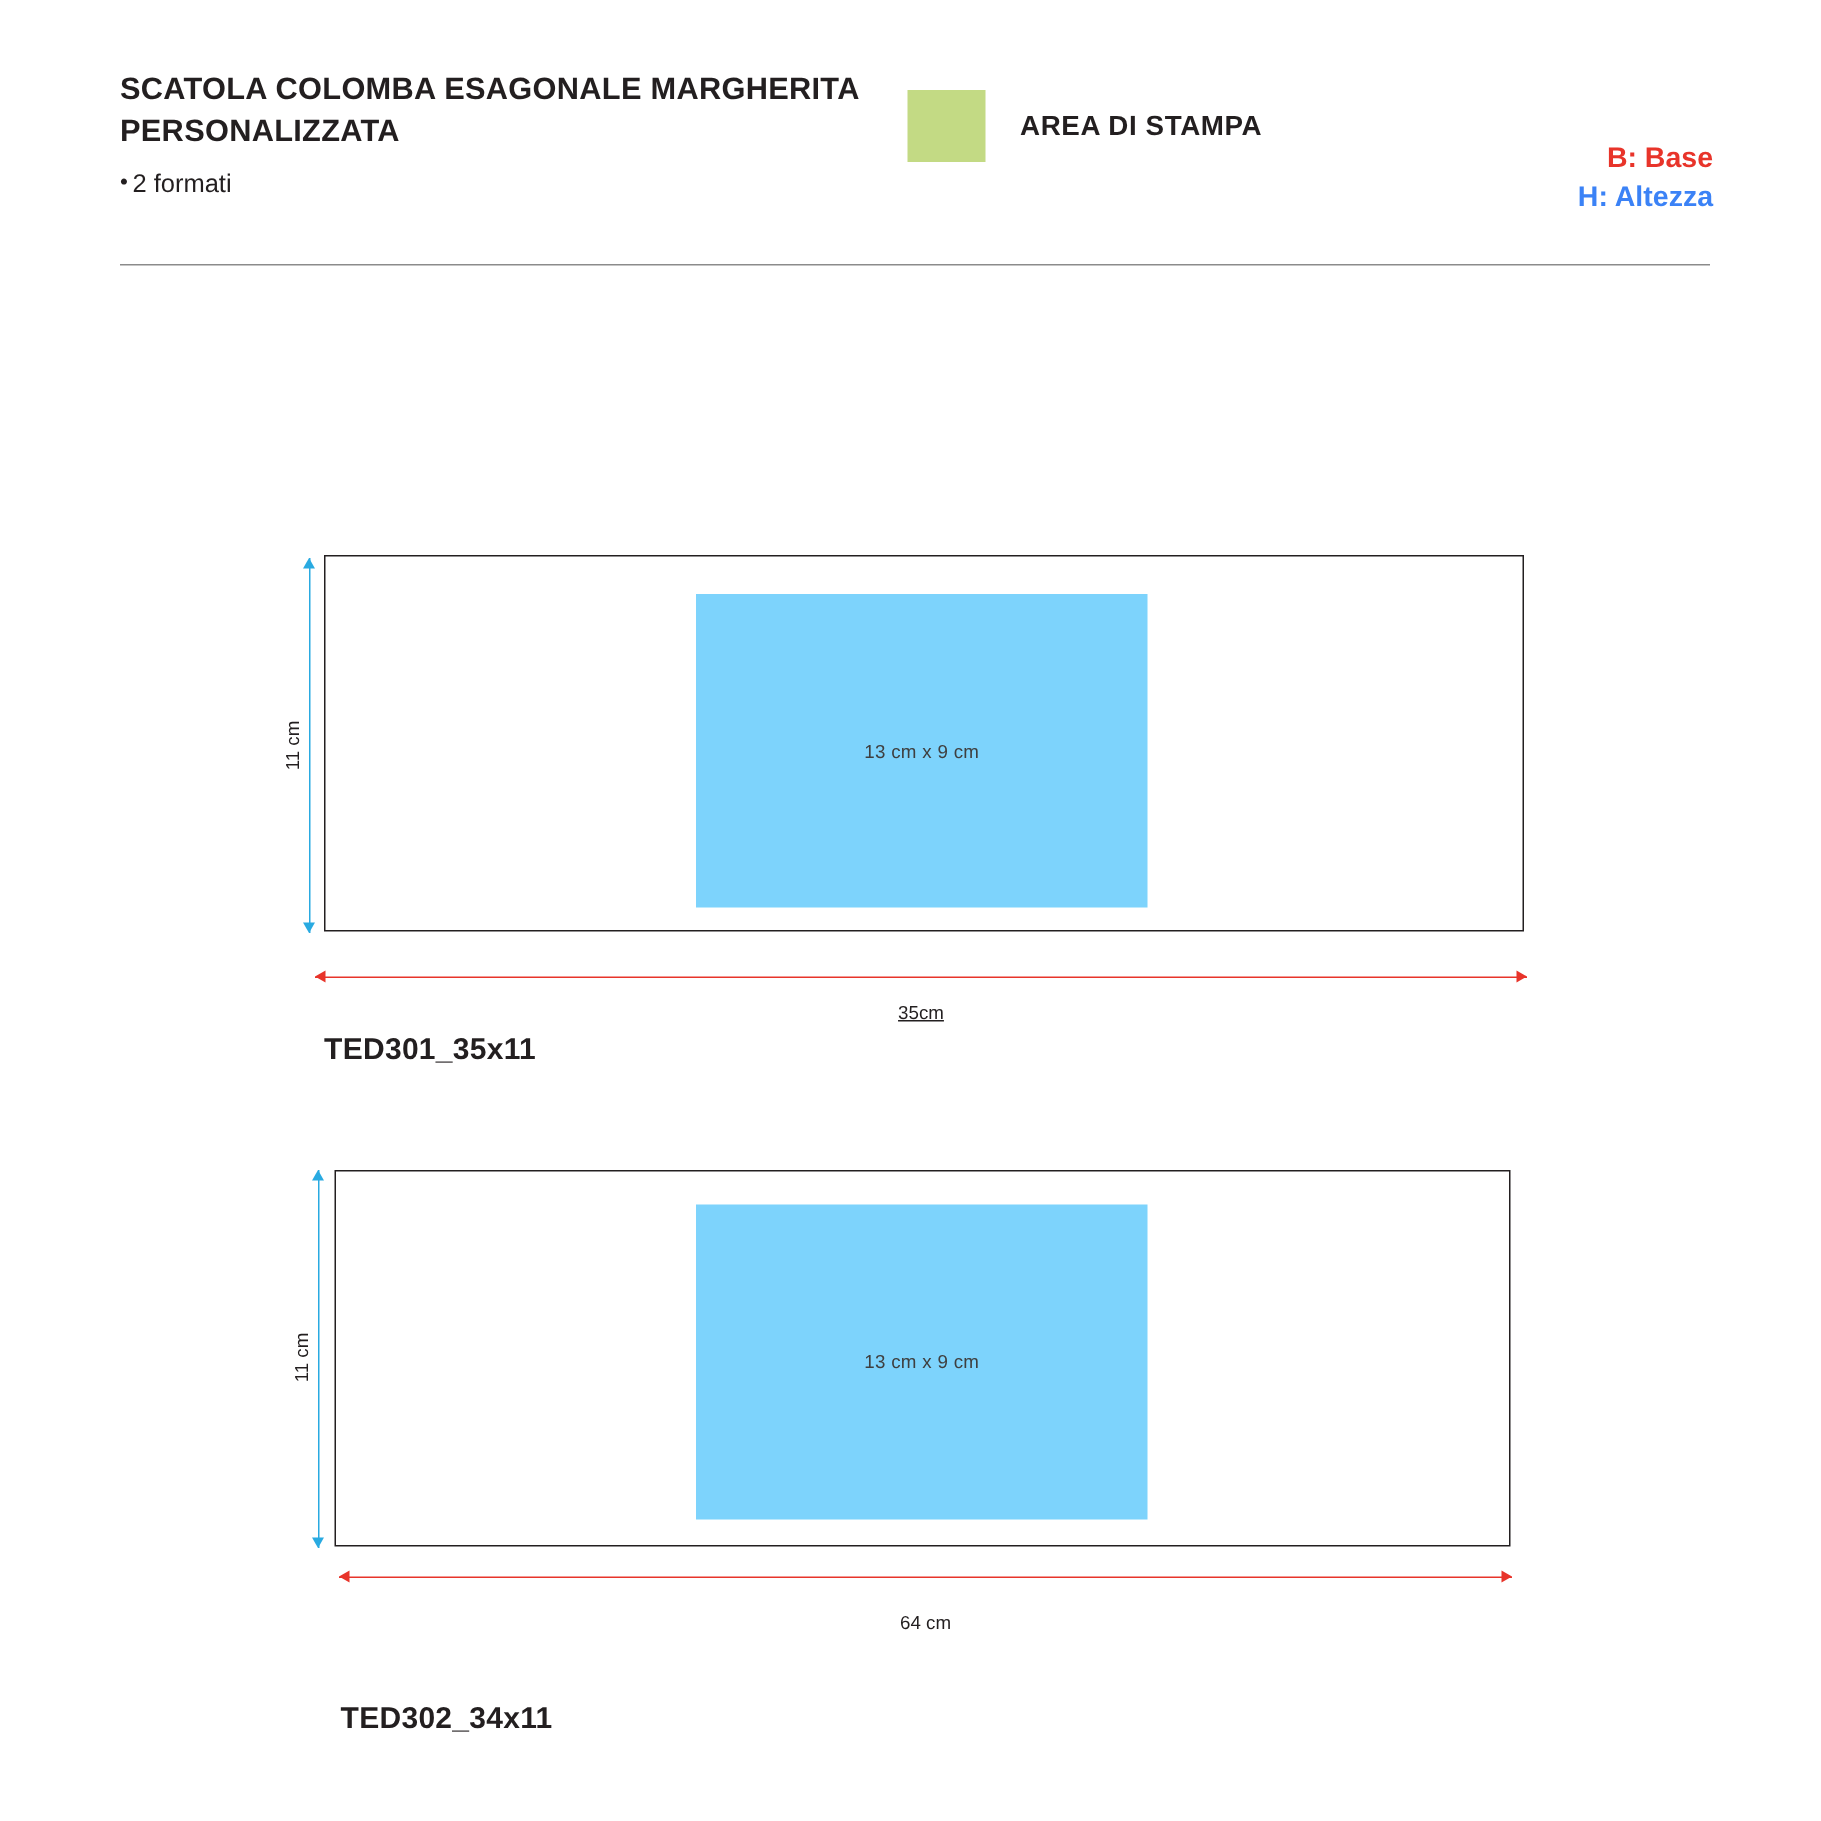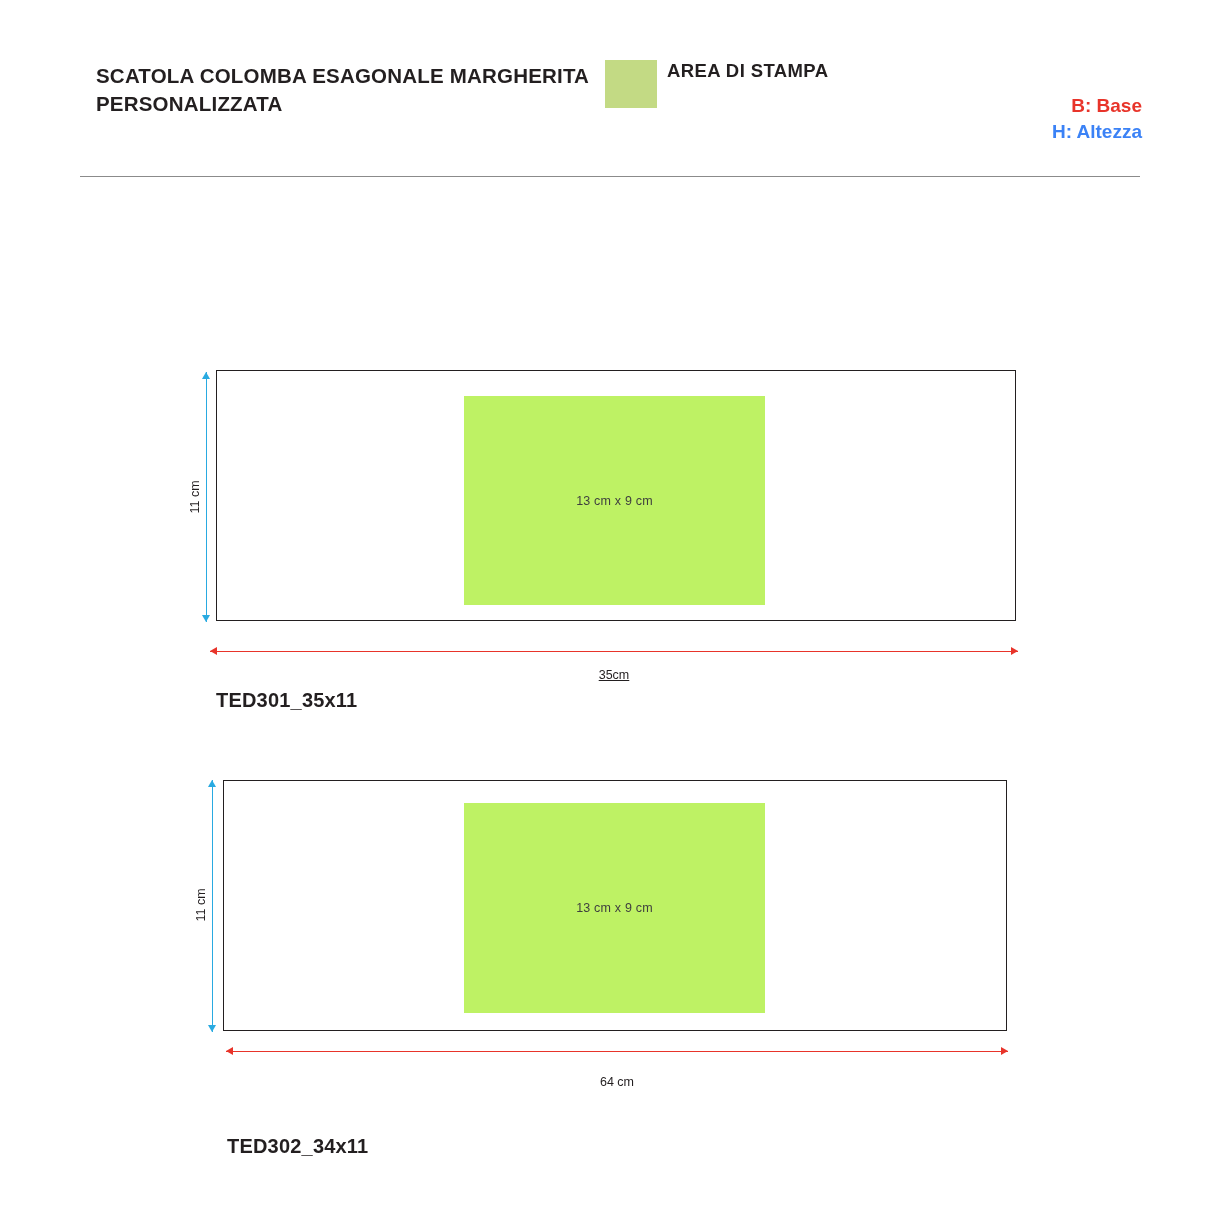--- a/index.html
+++ b/index.html
@@ -21,42 +21,43 @@
     position: absolute;
     left: 80px;
     top: 46px;
     width: 1060px;
   }
   .title {
     font-size: 20.5px;
     font-weight: bold;
     letter-spacing: 0.2px;
     line-height: 1.35;
-    margin: 16px;
+    margin: 0;
     color: #231f20;
     text-transform: uppercase;
     max-width: 620px;
   }
   .subtitle {
     margin: 12px 0 0 0;
     font-size: 17px;
     color: #231f20;
   }
   .subtitle .bullet {
     font-size: 15px;
     vertical-align: 2px;
     margin-right: 3px;
   }
 
   .legend {
     position: absolute;
     left: 605px;
     top: 60px;
     display: flex;
-    gap: 10px;
+    align-items: center;
+    gap: 23px;
   }
   .legend-swatch {
     width: 52px;
     height: 48px;
     background: #c3da84;
   }
   .legend-label {
     font-size: 18.5px;
     font-weight: bold;
     letter-spacing: 0.4px;
@@ -98,21 +99,21 @@
   .fig2 { left: 0; top: 0; }
 
   .box {
     position: absolute;
     border: 1px solid #231f20;
     box-sizing: border-box;
     background: #ffffff;
   }
   .print-area {
     position: absolute;
-    background: #bef264;
+    background: #7dd3fc;
     display: flex;
     align-items: center;
     justify-content: center;
   }
   .print-area-label {
     font-size: 12.5px;
     color: #3f3f3f;
     letter-spacing: 0.2px;
   }
 
@@ -182,20 +183,23 @@
     color: #231f20;
     letter-spacing: 0.2px;
     text-align: center;
   }
 </style>
 </head>
 <body>
 
 <div class="header">
   <h1 class="title">SCATOLA COLOMBA ESAGONALE MARGHERITA PERSONALIZZATA</h1>
+  <p class="subtitle">
+    <span class="bullet">•</span><span>2 formati</span>
+  </p>
 </div>
 
 <div class="legend">
   <div class="legend-swatch"></div>
   <div class="legend-label">AREA DI STAMPA</div>
 </div>
 
 <div class="keys">
   <div class="key-base">B: Base</div>
   <div class="key-height">H: Altezza</div>

